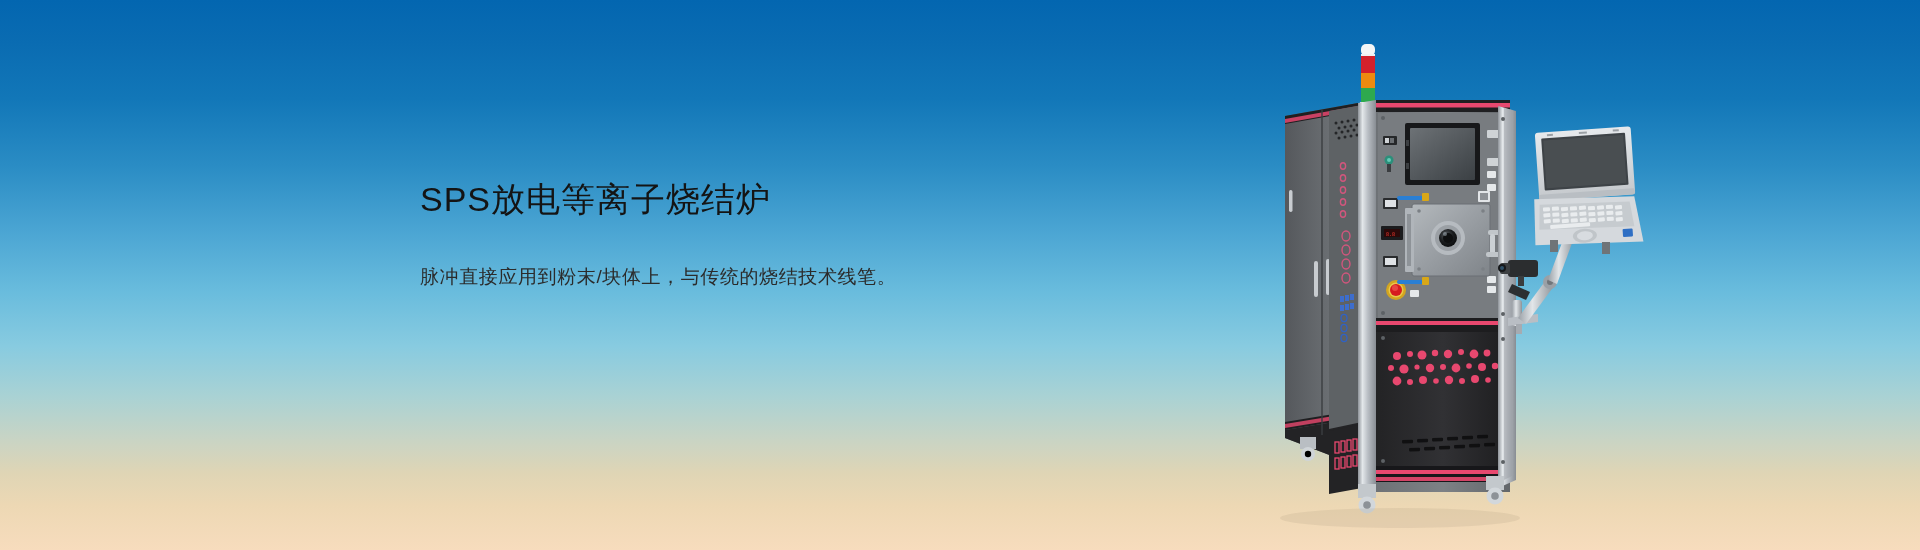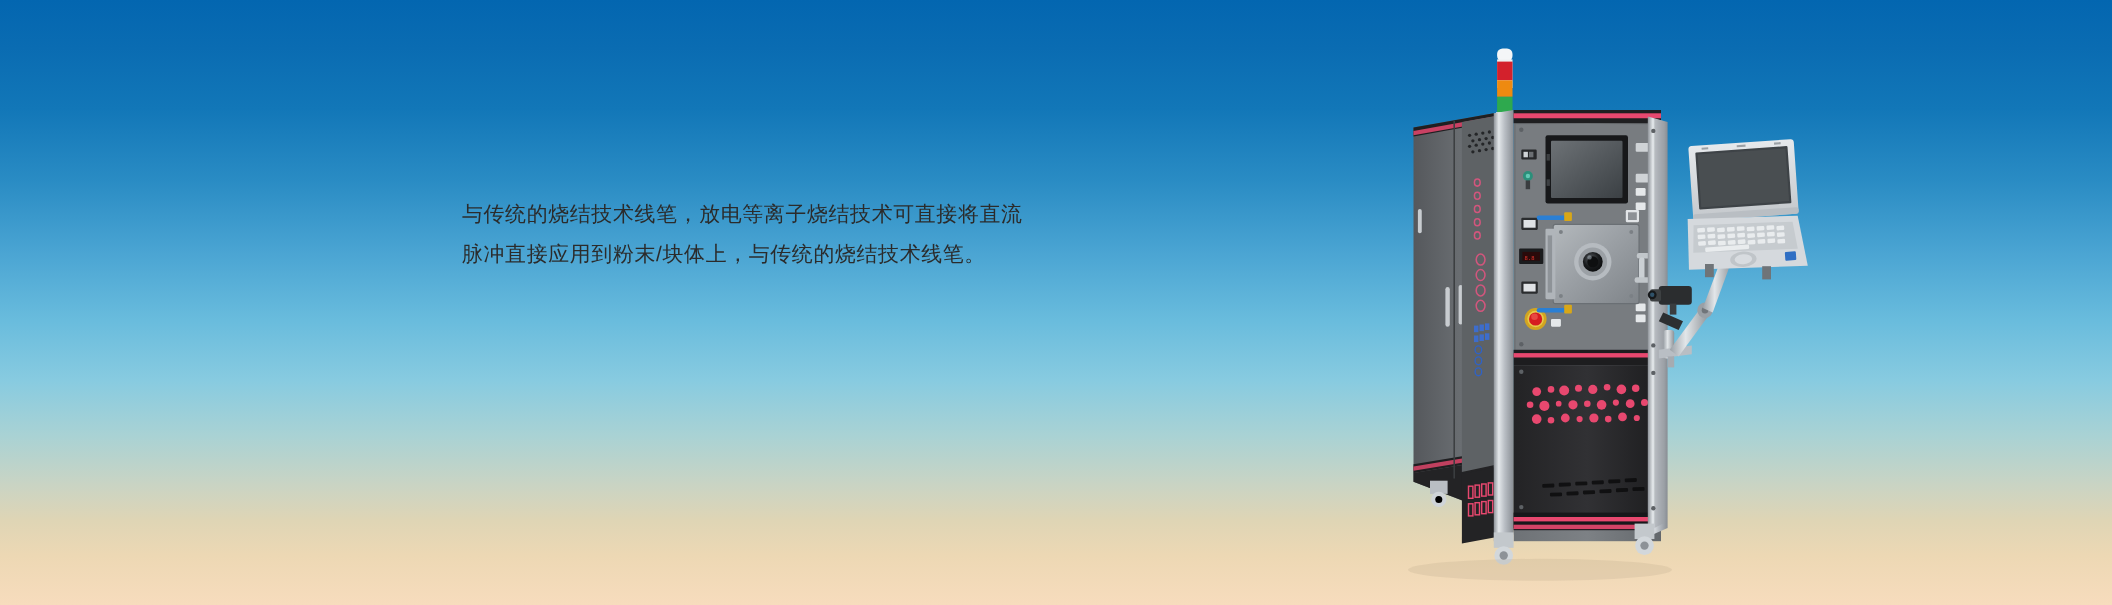--- a/index.html
+++ b/index.html
@@ -64,21 +64,21 @@
     height: 532px;
   }
   #machine-figure svg { display: block; width: 100%; height: 100%; }
 </style>
 </head>
 <body>
 
 <div id="banner">
 
   <div id="text-block">
-    <div class="desc-line">与传统的烧结技术线笔，放电等离子烧结技术可直接将直流</div>
+    <h1 id="page-title">SPS放电等离子烧结炉</h1>
     <div class="desc-line">脉冲直接应用到粉末/块体上，与传统的烧结技术线笔。</div>
   </div>
 
   <div id="machine-figure">
     <svg viewBox="0 0 430 532" xmlns="http://www.w3.org/2000/svg">
       <defs>
         <linearGradient id="gBodyFront" x1="0" y1="0" x2="1" y2="0">
           <stop offset="0" stop-color="#6e7276"></stop>
           <stop offset="0.5" stop-color="#7d8185"></stop>
           <stop offset="1" stop-color="#63676b"></stop>

